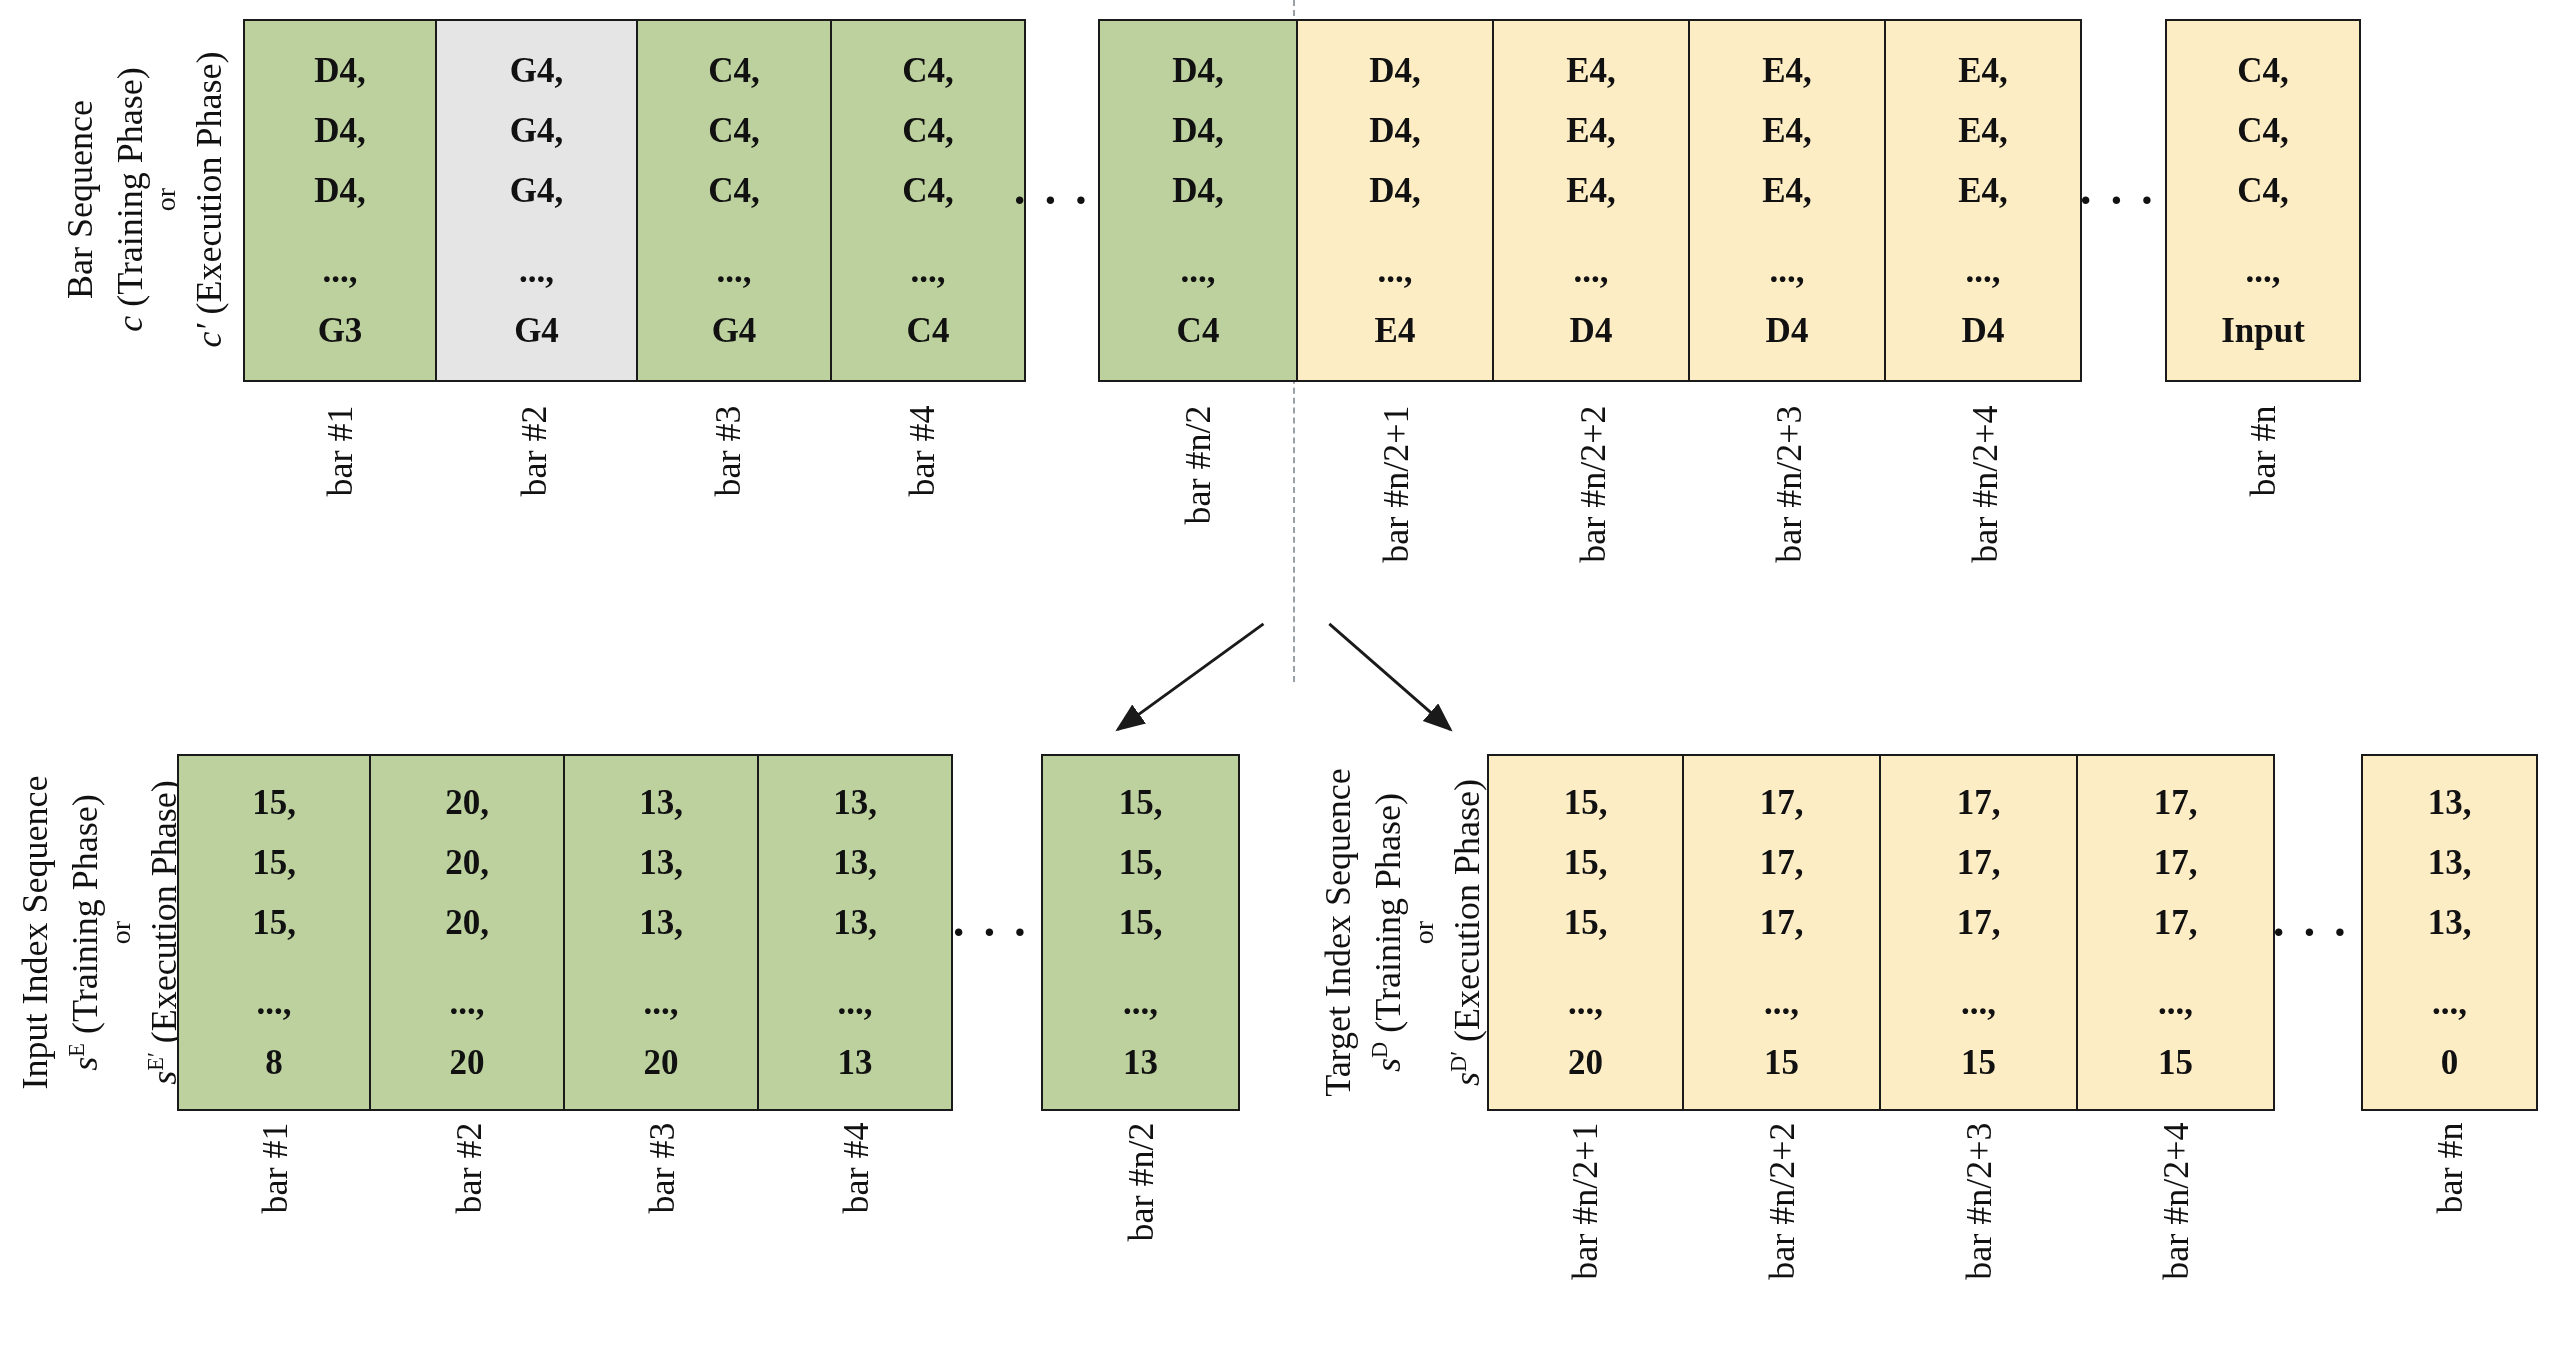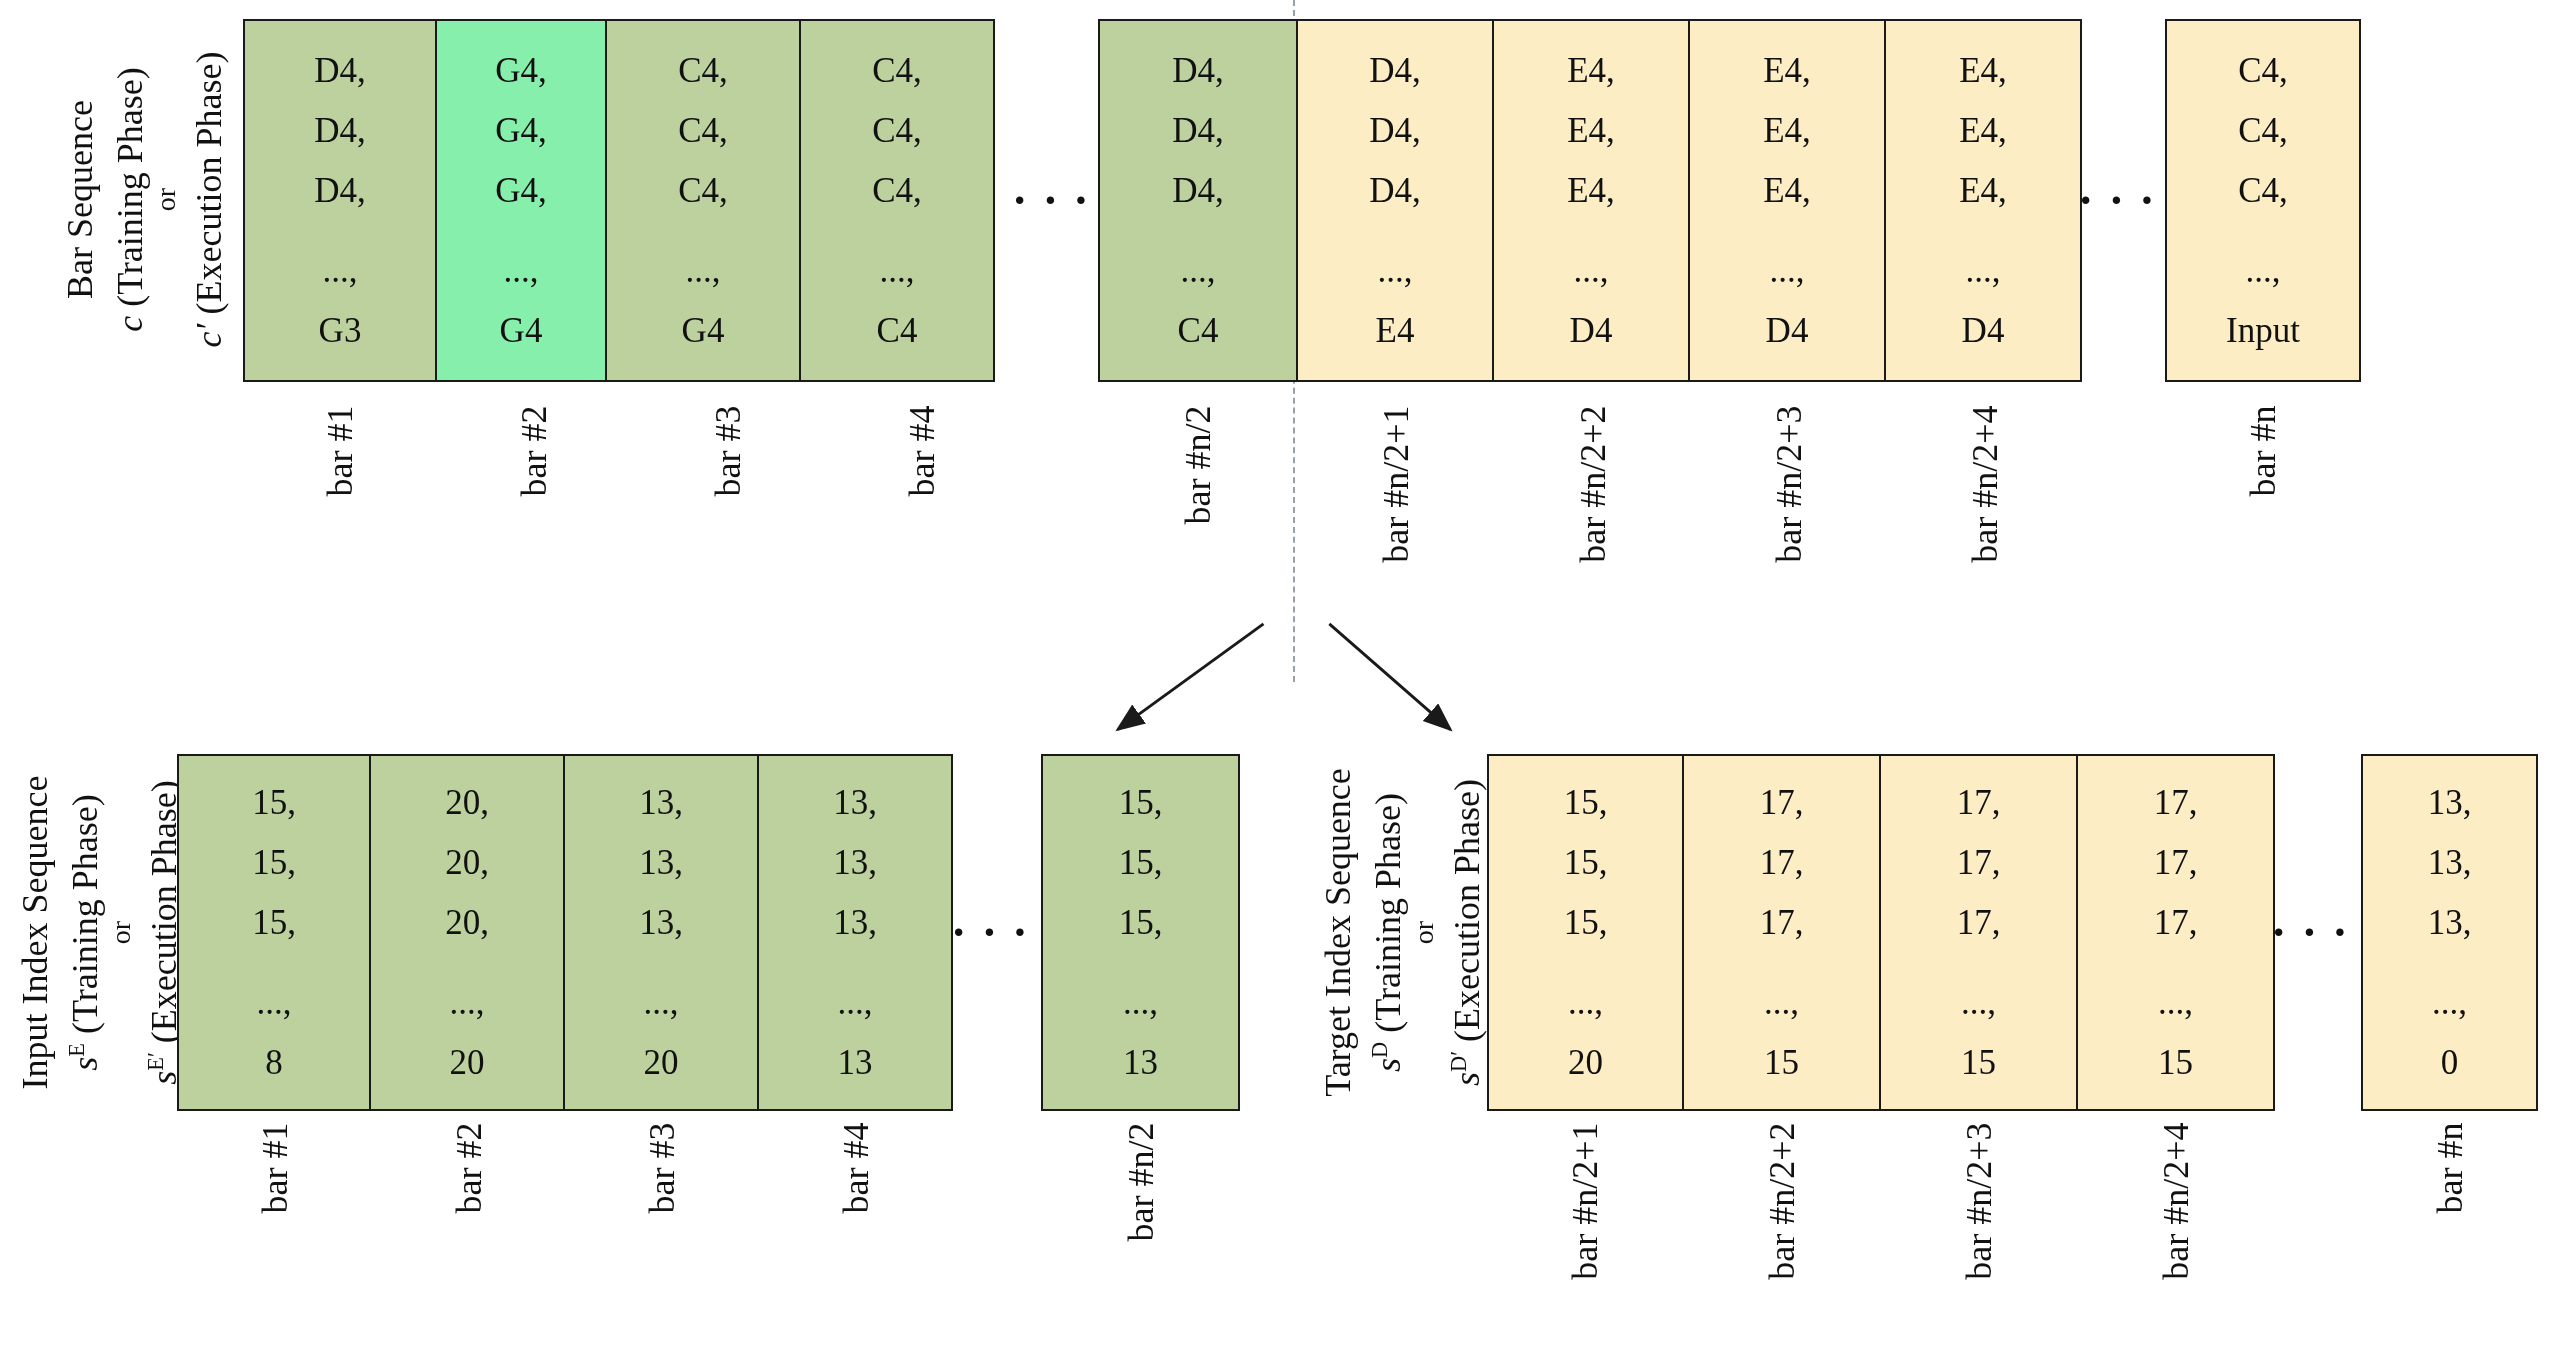--- a/index.html
+++ b/index.html
@@ -1,20 +1,20 @@
 <!DOCTYPE html>
 <html style="font-size:9.4px"><head>
 <meta charset="utf-8">
 <style>
   html,body{margin:0;padding:0;background:#ffffff;}
   #canvas{
     position:relative;width:2576px;height:1354px;background:#ffffff;overflow:hidden;
     font-family:"Liberation Serif","DejaVu Serif",serif;color:#111;
   }
-  .group{position:absolute;display:flex;z-index:2;}
+  .group{position:absolute;display:flex;z-index:2;font-weight:bold;}
   .box{
     box-sizing:border-box;border:2.4px solid #1a1a1a;
     display:flex;flex-direction:column;justify-content:center;align-items:center;
   }
   .box + .box{border-left:none;}
   .v{font-size:35px;line-height:60px;white-space:pre;}
   .v.gap{margin-top:20px;}
   .bar-label{
     position:absolute;z-index:2;height:41px;line-height:41px;width:306px;
     transform:rotate(-90deg);text-align:right;font-size:36px;white-space:nowrap;
@@ -74,21 +74,21 @@
     <div class="bar-label" style="left: 575px; top: 538px;">bar #3</div>
     <div class="bar-label" style="left: 769px; top: 538px;">bar #4</div>
     <div class="group" style="left: 243px; top: 19.4px; height: 363px;">
       <div class="box" style="width: 194px; height: 363px; background: rgb(188, 209, 158);">
         <div class="v">D4,</div>
         <div class="v">D4,</div>
         <div class="v">D4,</div>
         <div class="v gap">...,</div>
         <div class="v">G3</div>
       </div>
-      <div class="box" style="width: 170px; height: 363px; background: #86efac;">
+      <div class="box" style="width: 201px; height: 363px; background: #e5e5e5;">
         <div class="v">G4,</div>
         <div class="v">G4,</div>
         <div class="v">G4,</div>
         <div class="v gap">...,</div>
         <div class="v">G4</div>
       </div>
       <div class="box" style="width: 194px; height: 363px; background: rgb(188, 209, 158);">
         <div class="v">C4,</div>
         <div class="v">C4,</div>
         <div class="v">C4,</div>

